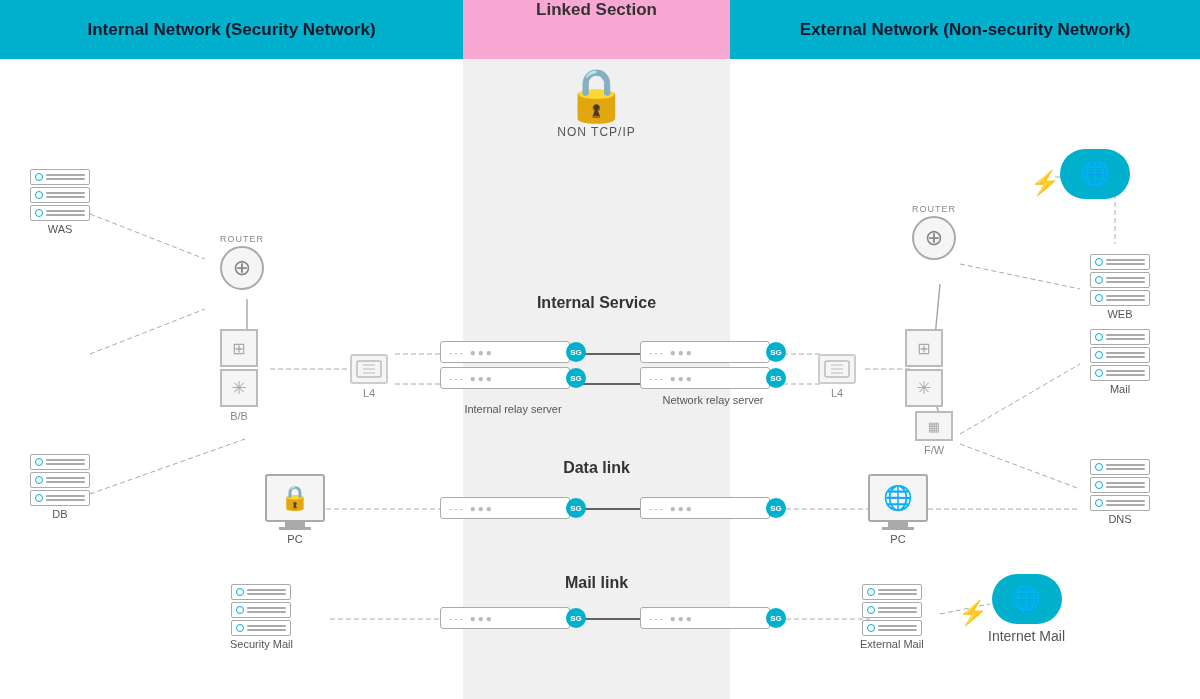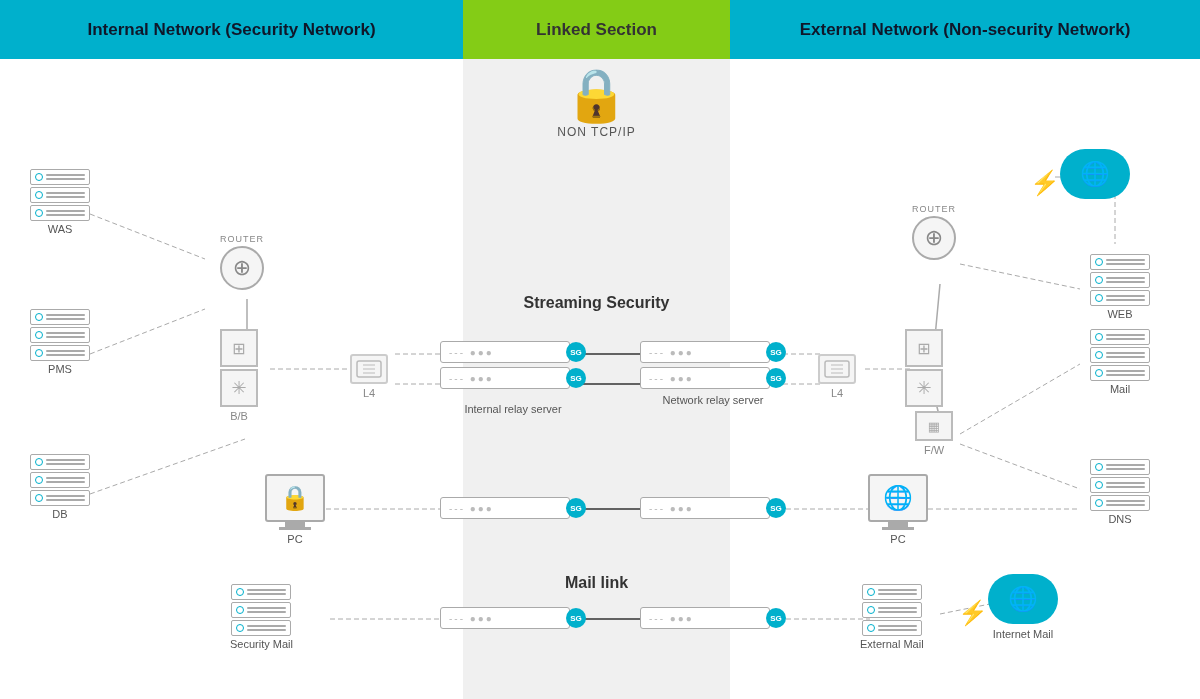--- a/index.html
+++ b/index.html
@@ -1,21 +1,21 @@
 <!DOCTYPE html>
 <html><head>
   <meta charset="utf-8">
   <style>
     * { box-sizing: border-box; margin: 0; padding: 0; }
     body { font-family: Arial, sans-serif; background: #fff; width: 1200px; height: 699px; overflow: hidden; position: relative; }
 
     
     .header { display: flex; width: 100%; height: 59px; }
     .header-internal { background: #00b0cc; flex: 0 0 463px; display: flex; align-items: center; justify-content: center; }
-    .header-linked { background: #84cc16; flex: 0 0 267px; display: flex; align-items: center; justify-content: center; }
+    .header-linked { background: #f9a8d4; flex: 0 0 267px; display: flex; align-items: flex-start; justify-content: center; }
     .header-external { background: #00b0cc; flex: 1; display: flex; align-items: center; justify-content: center; }
     .header-title { color: #0f172a; font-size: 17px; font-weight: bold; text-align: center; }
     .header-linked .header-title { color: #333; font-size: 17px; font-weight: bold; }
 
     
     .diagram { position: relative; width: 1200px; height: 640px; background: #fff; }
 
     
     .linked-bg { position: absolute; left: 463px; top: 0; width: 267px; height: 640px; background: #f0f0f0; z-index: 0; }
 
@@ -150,50 +150,20 @@
           <div class="server-dot-blue"></div>
           <div class="server-lines">
             <div class="server-line"></div>
             <div class="server-line"></div>
           </div>
         </div>
       </div>
     <div class="server-label">WAS</div>
   </div>
 
-  <div class="server-stack" style="left:30px; top:250px;">
-    <div class="server-unit">
-        <div class="server-unit-inner">
-          <div class="server-dot-blue"></div>
-          <div class="server-lines">
-            <div class="server-line"></div>
-            <div class="server-line"></div>
-          </div>
-        </div>
-      </div>
-    <div class="server-unit">
-        <div class="server-unit-inner">
-          <div class="server-dot-blue"></div>
-          <div class="server-lines">
-            <div class="server-line"></div>
-            <div class="server-line"></div>
-          </div>
-        </div>
-      </div>
-    <div class="server-unit">
-        <div class="server-unit-inner">
-          <div class="server-dot-blue"></div>
-          <div class="server-lines">
-            <div class="server-line"></div>
-            <div class="server-line"></div>
-          </div>
-        </div>
-      </div>
-    <div class="server-label">PMS</div>
-  </div>
 
   <div class="server-stack" style="left:30px; top:395px;">
     <div class="server-unit">
         <div class="server-unit-inner">
           <div class="server-dot-blue"></div>
           <div class="server-lines">
             <div class="server-line"></div>
             <div class="server-line"></div>
           </div>
         </div>
@@ -235,21 +205,21 @@
       <svg width="28" height="20" viewBox="0 0 28 20">
           <rect x="2" y="2" width="24" height="16" rx="2" fill="none" stroke="#bbb" stroke-width="1.5"></rect>
           <line x1="8" y1="6" x2="20" y2="6" stroke="#bbb" stroke-width="1"></line>
           <line x1="8" y1="10" x2="20" y2="10" stroke="#bbb" stroke-width="1"></line>
           <line x1="8" y1="14" x2="20" y2="14" stroke="#bbb" stroke-width="1"></line>
         </svg>
     </div>
     <div style="font-size:11px;color:#888;margin-top:3px;">L4</div>
   </div>
 
-  <div style="position:absolute; left:463px; top:235px; width:267px; text-align:center; font-size:16px; font-weight:bold; color:#333; z-index:4;">Streaming Security</div>
+  <div style="position:absolute; left:463px; top:235px; width:267px; text-align:center; font-size:16px; font-weight:bold; color:#333; z-index:4;">Internal Service</div>
 
   <div style="position:absolute; left:440px; top:282px; z-index:3;">
     <div style="position:relative; display:flex; align-items:center; margin-bottom:4px;">
       <div class="relay-box-single">
         <span style="font-size:10px;color:#bbb;letter-spacing:2px;">--- ●●●</span>
       </div>
       <div class="sg-circle">SG</div>
     </div>
     <div style="position:relative; display:flex; align-items:center;">
       <div class="relay-box-single">
@@ -403,20 +373,21 @@
     <div class="server-label">DNS</div>
   </div>
 
   <div style="position:absolute; left:265px; top:415px; z-index:3; display:flex; flex-direction:column; align-items:center;">
     <div style="width:60px;height:48px;border:2px solid #aaa;background:#f5f5f5;border-radius:3px;display:flex;align-items:center;justify-content:center;font-size:24px;">🔒</div>
     <div style="width:20px;height:5px;background:#aaa;"></div>
     <div style="width:32px;height:3px;background:#aaa;"></div>
     <div style="font-size:11px;color:#555;margin-top:3px;">PC</div>
   </div>
 
+  <div style="position:absolute; left:463px; top:400px; width:267px; text-align:center; font-size:16px; font-weight:bold; color:#333; z-index:4;">Data link</div>
 
   <div style="position:absolute; left:440px; top:438px; z-index:3;">
     <div style="position:relative; display:flex; align-items:center;">
       <div class="relay-box-single">
         <span style="font-size:10px;color:#bbb;letter-spacing:2px;">--- ●●●</span>
       </div>
       <div class="sg-circle">SG</div>
     </div>
   </div>
 
@@ -515,16 +486,16 @@
           </div>
         </div>
       </div>
     <div class="server-label">External Mail</div>
   </div>
 
   <div class="bolt" style="left:958px; top:540px;">⚡</div>
 
   <div style="position:absolute; left:988px; top:515px; z-index:3; display:flex; flex-direction:column; align-items:center;">
     <div style="width:70px;height:50px;background:#00b0cc;border-radius:25px;display:flex;align-items:center;justify-content:center;color:#fff;font-size:24px;">🌐</div>
-    <div style="font-size:11px;color:#555;margin-top:4px;">Internet Mail</div>
+    <div style="font-size:14px;color:#555;margin-top:4px;">Internet Mail</div>
   </div>
 
 </div>
 
 </body></html>

